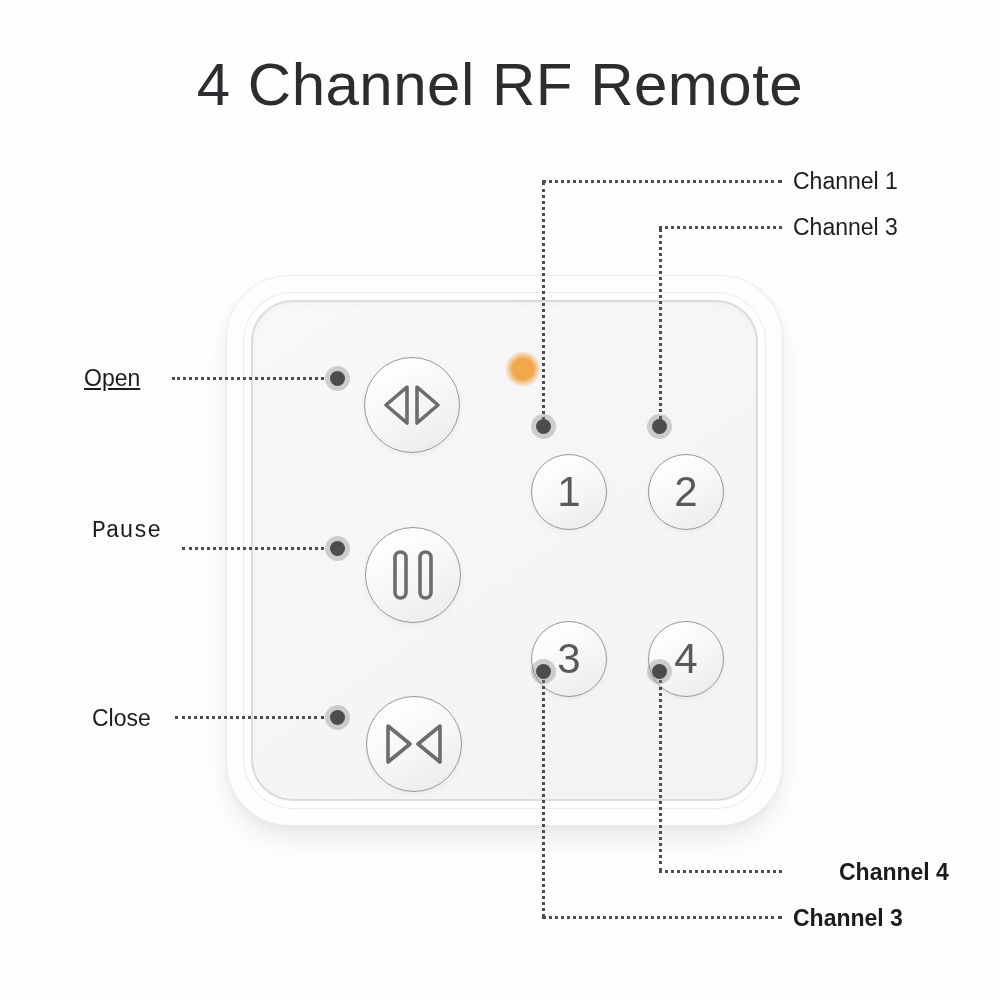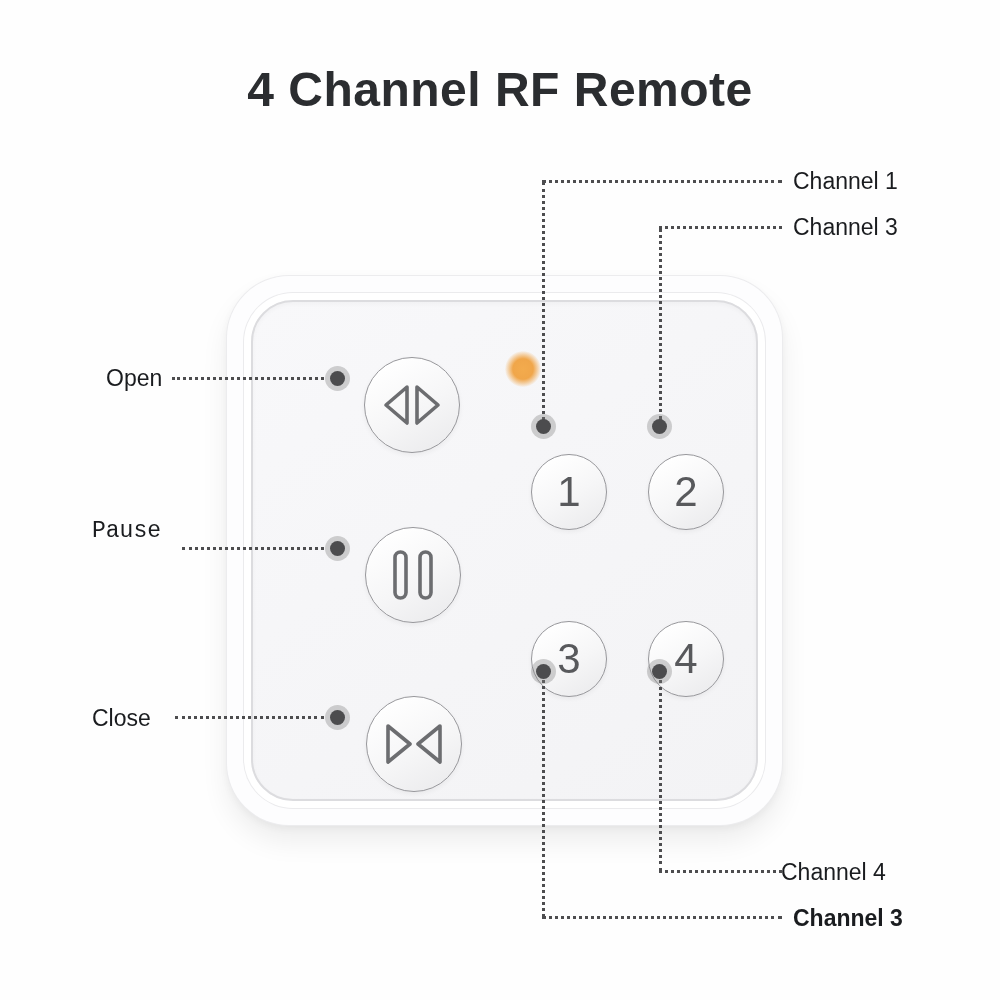--- a/index.html
+++ b/index.html
@@ -1,22 +1,22 @@
 <!DOCTYPE html>
 <html><head>
 <meta charset="utf-8">
 <style>
   html,body{margin:0;padding:0;background:#ffffff;}
   .canvas{
     position:relative;width:1000px;height:1000px;background:#fefefe;
     font-family:"Liberation Sans",sans-serif;overflow:hidden;
   }
   .title{
-    position:absolute;top:50px;left:0;right:0;margin:12px;text-align:center;
-    font-size:48px;font-weight:700;color:#2b2d30;letter-spacing:0.5px;
+    position:absolute;top:50px;left:0;right:0;margin:0;text-align:center;
+    font-size:60px;font-weight:400;color:#2b2d30;letter-spacing:0.5px;
   }
   
   .device{
     position:absolute;left:227px;top:276px;width:555px;height:549px;
     background:#fdfdfe;border-radius:62px;
     box-shadow:0 0 0 1px #ececee,0 16px 28px rgba(0,0,0,.07),0 3px 8px rgba(0,0,0,.05);
   }
   .device-inner{
     position:absolute;left:24px;top:24px;right:24px;bottom:24px;border-radius:42px;
     background:linear-gradient(145deg,#f8f8fa 0%,#f3f3f5 100%);
@@ -49,26 +49,26 @@
   
   .hline{position:absolute;height:0;border-top:3px dotted #4d4d4f;}
   .vline{position:absolute;width:0;border-left:3px dotted #4d4d4f;}
   .cdot{
     position:absolute;width:15px;height:15px;border-radius:50%;background:#4c4c4e;
     box-shadow:0 0 0 5px rgba(125,125,125,.35);
   }
   .lab{
     position:absolute;font-size:23px;line-height:32px;color:#1a1c1f;white-space:nowrap;
   }
-  .l-open{left:106px;top:362px;}
+  .l-open{left:84px;top:362px;text-decoration:underline;}
   .l-pause{left:92px;top:515px;font-family:Liberation Mono, monospace;}
   .l-close{left:92px;top:702px;text-align:center;}
   .l-ch1{left:793px;top:165px;}
   .l-ch2{left:793px;top:211px;}
-  .l-ch4{left:781px;top:856px;}
+  .l-ch4{left:839px;top:856px;font-weight:bold;}
   .l-ch3{left:793px;top:902px;font-weight:bold;}
   .ln-open{left:172px;top:377px;width:152px;}
   .ln-pause{left:182px;top:547px;width:142px;}
   .ln-close{left:175px;top:716px;width:149px;}
   .ln-ch1-h{left:542px;top:180px;width:240px;}
   .ln-ch1-v{left:542px;top:182px;height:238px;}
   .ln-ch2-h{left:659px;top:226px;width:123px;}
   .ln-ch2-v{left:659px;top:228px;height:192px;}
   .ln-ch3-v{left:542px;top:680px;height:237px;}
   .ln-ch3-h{left:542px;top:916px;width:240px;}

